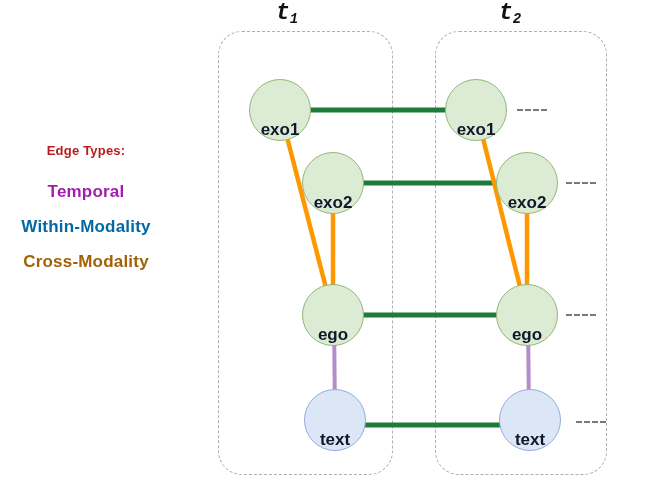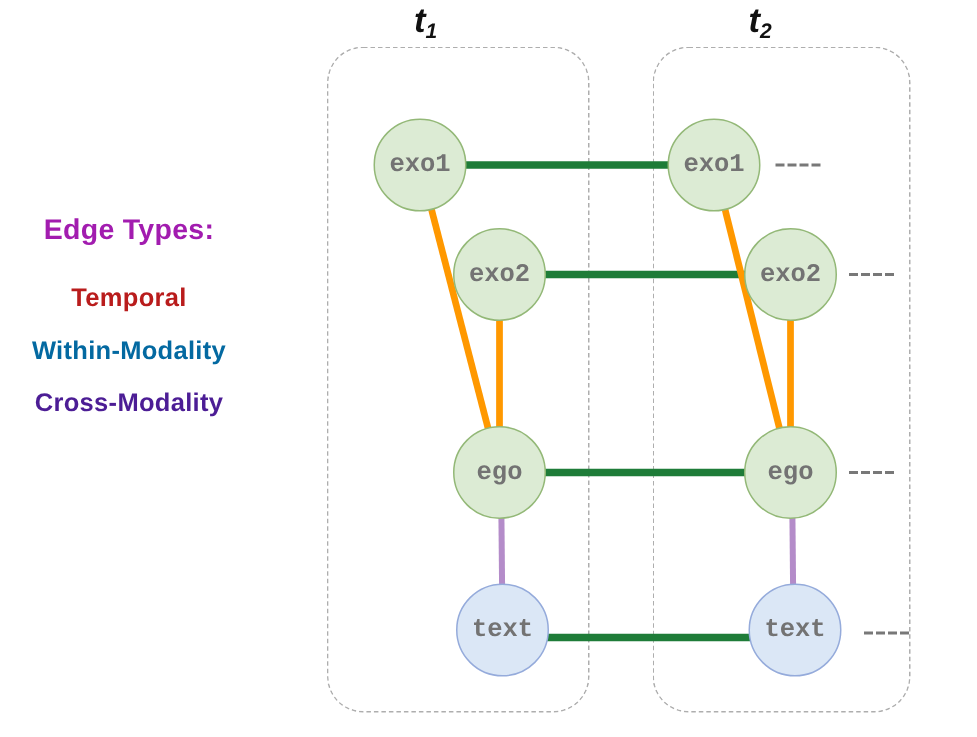--- a/index.html
+++ b/index.html
@@ -1,59 +1,59 @@
 <!DOCTYPE html>
 <html><head>
 <meta charset="utf-8">
 <style>
   html,body{margin:0;padding:0;background:#fff;}
   .stage{position:relative;width:651px;height:491px;background:#fff;overflow:hidden;
          font-family:"Liberation Sans",sans-serif;}
 
   
   .legend{position:absolute;left:0;top:143px;width:172px;text-align:center;font-weight:bold;}
-  .legend-title{font-size:19px;color:#a21caf;margin-bottom:24px;letter-spacing:0.2px;}
+  .legend-title{font-size:13px;color:#b91c1c;margin-bottom:24px;letter-spacing:0.2px;}
   .legend-item{font-size:17px;margin-bottom:15px;letter-spacing:0.2px;}
 
   
-  .tstep{position:absolute;top:0;font-family:Liberation Sans, sans-serif;
+  .tstep{position:absolute;top:0;font-family:Liberation Mono, monospace;
          font-weight:bold;font-style:italic;font-size:23px;color:#111;}
   .tstep sub{font-size:14px;line-height:0;vertical-align:-4px;}
   .tstep-1{left:276px;}
   .tstep-2{left:499px;}
 
   
   .frame{position:absolute;top:31px;height:444px;border:1.6px dashed #aeaeae;
          border-radius:24px;box-sizing:border-box;}
   .frame-1{left:218px;width:175px;}
   .frame-2{left:435px;width:172px;}
 
   
   .edges{position:absolute;left:0;top:0;}
 
   
   .node{position:absolute;width:62px;height:62px;border-radius:50%;
-        display:flex;align-items:center;justify-content:center;box-sizing:border-box;
-        font-family:Liberation Mono, monospace;font-weight:bold;font-size:17px;color:#737373;}
+        display:flex;align-items:flex-end;justify-content:center;box-sizing:border-box;
+        font-family:Liberation Sans, sans-serif;font-weight:bold;font-size:17px;color:#0f172a;}
   .node-agent{background:#dcebd4;border:1.5px solid #93b877;}
   .node-text{background:#dbe7f6;border:1.5px solid #95abdb;}
 
   
   .cont-dash{position:absolute;width:30px;height:0;border-top:2px dashed #787878;}
 </style>
 </head>
 <body>
 
 <div class="stage">
 
   <div class="legend">
     <div class="legend-title">Edge Types:</div>
-    <div class="legend-item" style="color: #b91c1c;">Temporal</div>
+    <div class="legend-item" style="color: #a21caf;">Temporal</div>
     <div class="legend-item" style="color: #0369a1;">Within-Modality</div>
-    <div class="legend-item" style="color: #4c1d95;">Cross-Modality</div>
+    <div class="legend-item" style="color: #a16207;">Cross-Modality</div>
   </div>
 
   <div class="tstep tstep-1"><span>t</span><sub>1</sub></div>
   <div class="tstep tstep-2"><span>t</span><sub>2</sub></div>
 
   <div class="frame frame-1"></div>
   <div class="frame frame-2"></div>
 
   <svg class="edges" width="651" height="491">
 

